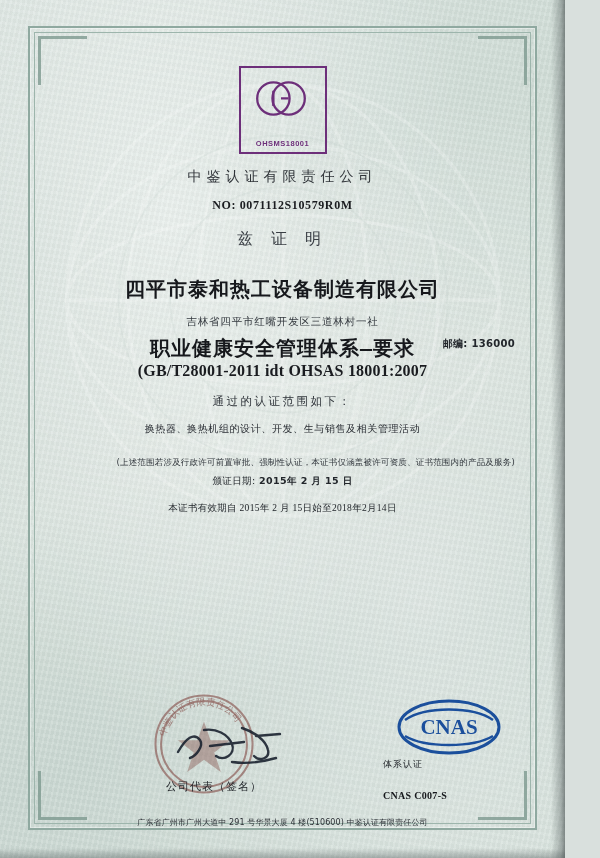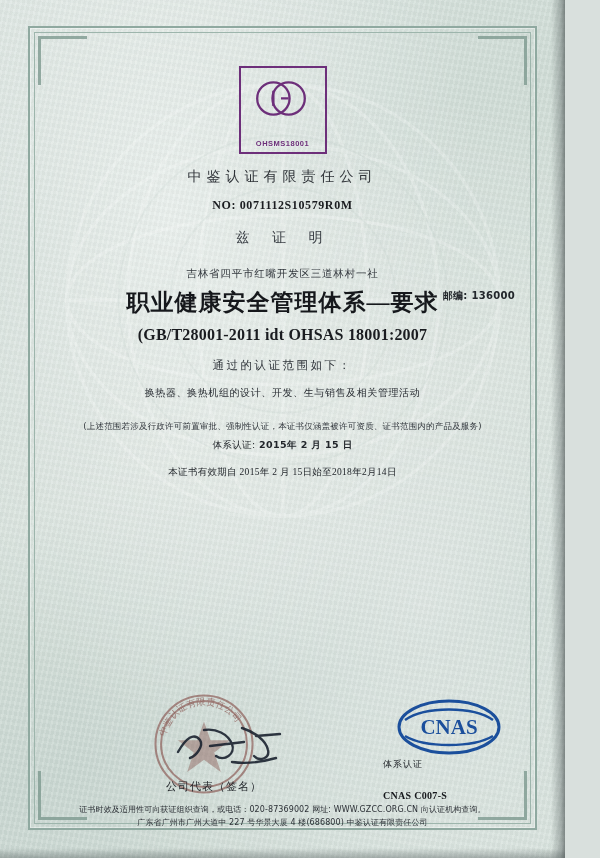--- a/index.html
+++ b/index.html
@@ -128,25 +128,25 @@
   .cert-no {
     font-size: 12px;
     font-weight: bold;
     letter-spacing: 0.6px;
     color: #1a1c20;
     margin-bottom: 16px;
     font-family: "Liberation Serif", serif;
   }
 
   .hereby {
-    font-size: 14px;
+    font-size: 16px;
     letter-spacing: 7px;
     color: #3a3f45;
-    margin-bottom: 20px;
-    font-family: Liberation Mono, monospace;
+    margin-bottom: 26px;
+    font-family: Liberation Serif, serif;
   }
 
   .company {
     font-size: 20px;
     font-weight: bold;
     letter-spacing: 1px;
     color: #16181c;
     margin-bottom: 12px;
     font-family: "DejaVu Sans", sans-serif;
   }
@@ -174,26 +174,26 @@
   .conform-line {
     font-size: 13.5px;
     color: #2c3036;
     letter-spacing: 1px;
     margin-top: 26px;
     margin-bottom: 10px;
     font-family: "DejaVu Sans", sans-serif;
   }
 
   .standard-cn {
-    font-size: 23px;
+    font-size: 20px;
     font-weight: bold;
     color: #16181c;
     letter-spacing: 1px;
-    margin-bottom: 8px;
-    font-family: Liberation Serif, serif;
+    margin-bottom: 0;
+    font-family: Liberation Mono, monospace;
   }
 
   .standard-en {
     font-size: 16px;
     font-weight: bold;
     color: #1a1c20;
     letter-spacing: 0.2px;
     margin-bottom: 14px;
     font-family: "Liberation Serif", serif;
   }
@@ -215,20 +215,21 @@
     font-family: "DejaVu Sans", sans-serif;
   }
 
   .note {
     font-size: 8.5px;
     color: #33383e;
     letter-spacing: 0.2px;
     line-height: 1.5;
     margin-bottom: 6px;
     font-family: "DejaVu Sans", sans-serif;
+    text-align: right;
   }
 
   .issue-date {
     font-size: 9.5px;
     color: #22262b;
     letter-spacing: 0.4px;
     margin-bottom: 14px;
     font-family: "DejaVu Sans", sans-serif;
   }
   .issue-date b { font-weight: bold; }
@@ -386,39 +387,40 @@
       <div class="logo-caption">OHSMS18001</div>
     </div>
 
     <div class="org-name">中鉴认证有限责任公司</div>
 
 
     <div class="cert-no">NO: 0071112S10579R0M</div>
 
     <div class="hereby">兹 证 明</div>
 
+    <div class="company">四平市泰和热工设备制造有限公司</div>
 
     <div class="address-row">
       <span>吉林省四平市红嘴开发区三道林村一社</span>
       <span class="postcode">邮编: 136000</span>
     </div>
 
 
     <div class="standard-cn">职业健康安全管理体系—要求</div>
 
     <div class="standard-en">(GB/T28001-2011 idt OHSAS 18001:2007</div>
 
     <div class="scope-label">通过的认证范围如下：</div>
 
     <div class="scope-text">换热器、换热机组的设计、开发、生与销售及相关管理活动</div>
 
     <div class="note">(上述范围若涉及行政许可前置审批、强制性认证，本证书仅涵盖被许可资质、证书范围内的产品及服务)</div>
 
     <div class="issue-date">
-      <span>体系认证:</span>
+      <span>颁证日期:</span>
       <b>2015年 2 月 15 日</b>
     </div>
 
     <div class="validity">本证书有效期自 2015年 2 月 15日始至2018年2月14日</div>
   </div>
 
   <div class="bottom">
     <div class="sig-area">
 
       <svg class="seal" viewBox="0 0 120 120">
@@ -453,19 +455,18 @@
           <path d="M10 38 C30 50 78 50 98 38" fill="none" stroke="#1b4f9c" stroke-width="2.5"></path>
           <text x="54" y="36" text-anchor="middle" font-family="Liberation Serif, serif" font-size="21" font-weight="bold" fill="#1b4f9c">CNAS</text>
         </svg>
         <div class="cnas-sub">体系认证</div>
         <div class="cnas-code">CNAS C007-S</div>
       </div>
     </div>
   </div>
 
   <div class="footer">
-    <div>证书时效及适用性可向获证组织查询，或电话：020-87369002 网址: WWW.GZCC.ORG.CN 向认证机构查询。</div>
-    <div>广东省广州市广州大道中 227 号华景大厦 4 楼(686800)  中鉴认证有限责任公司</div>
+    <div>广东省广州市广州大道中 291 号华景大厦 4 楼(510600)  中鉴认证有限责任公司</div>
   </div>
 
   <div class="dark-edge"></div>
   <div class="bottom-edge"></div>
 </div>
 
 </body></html>

